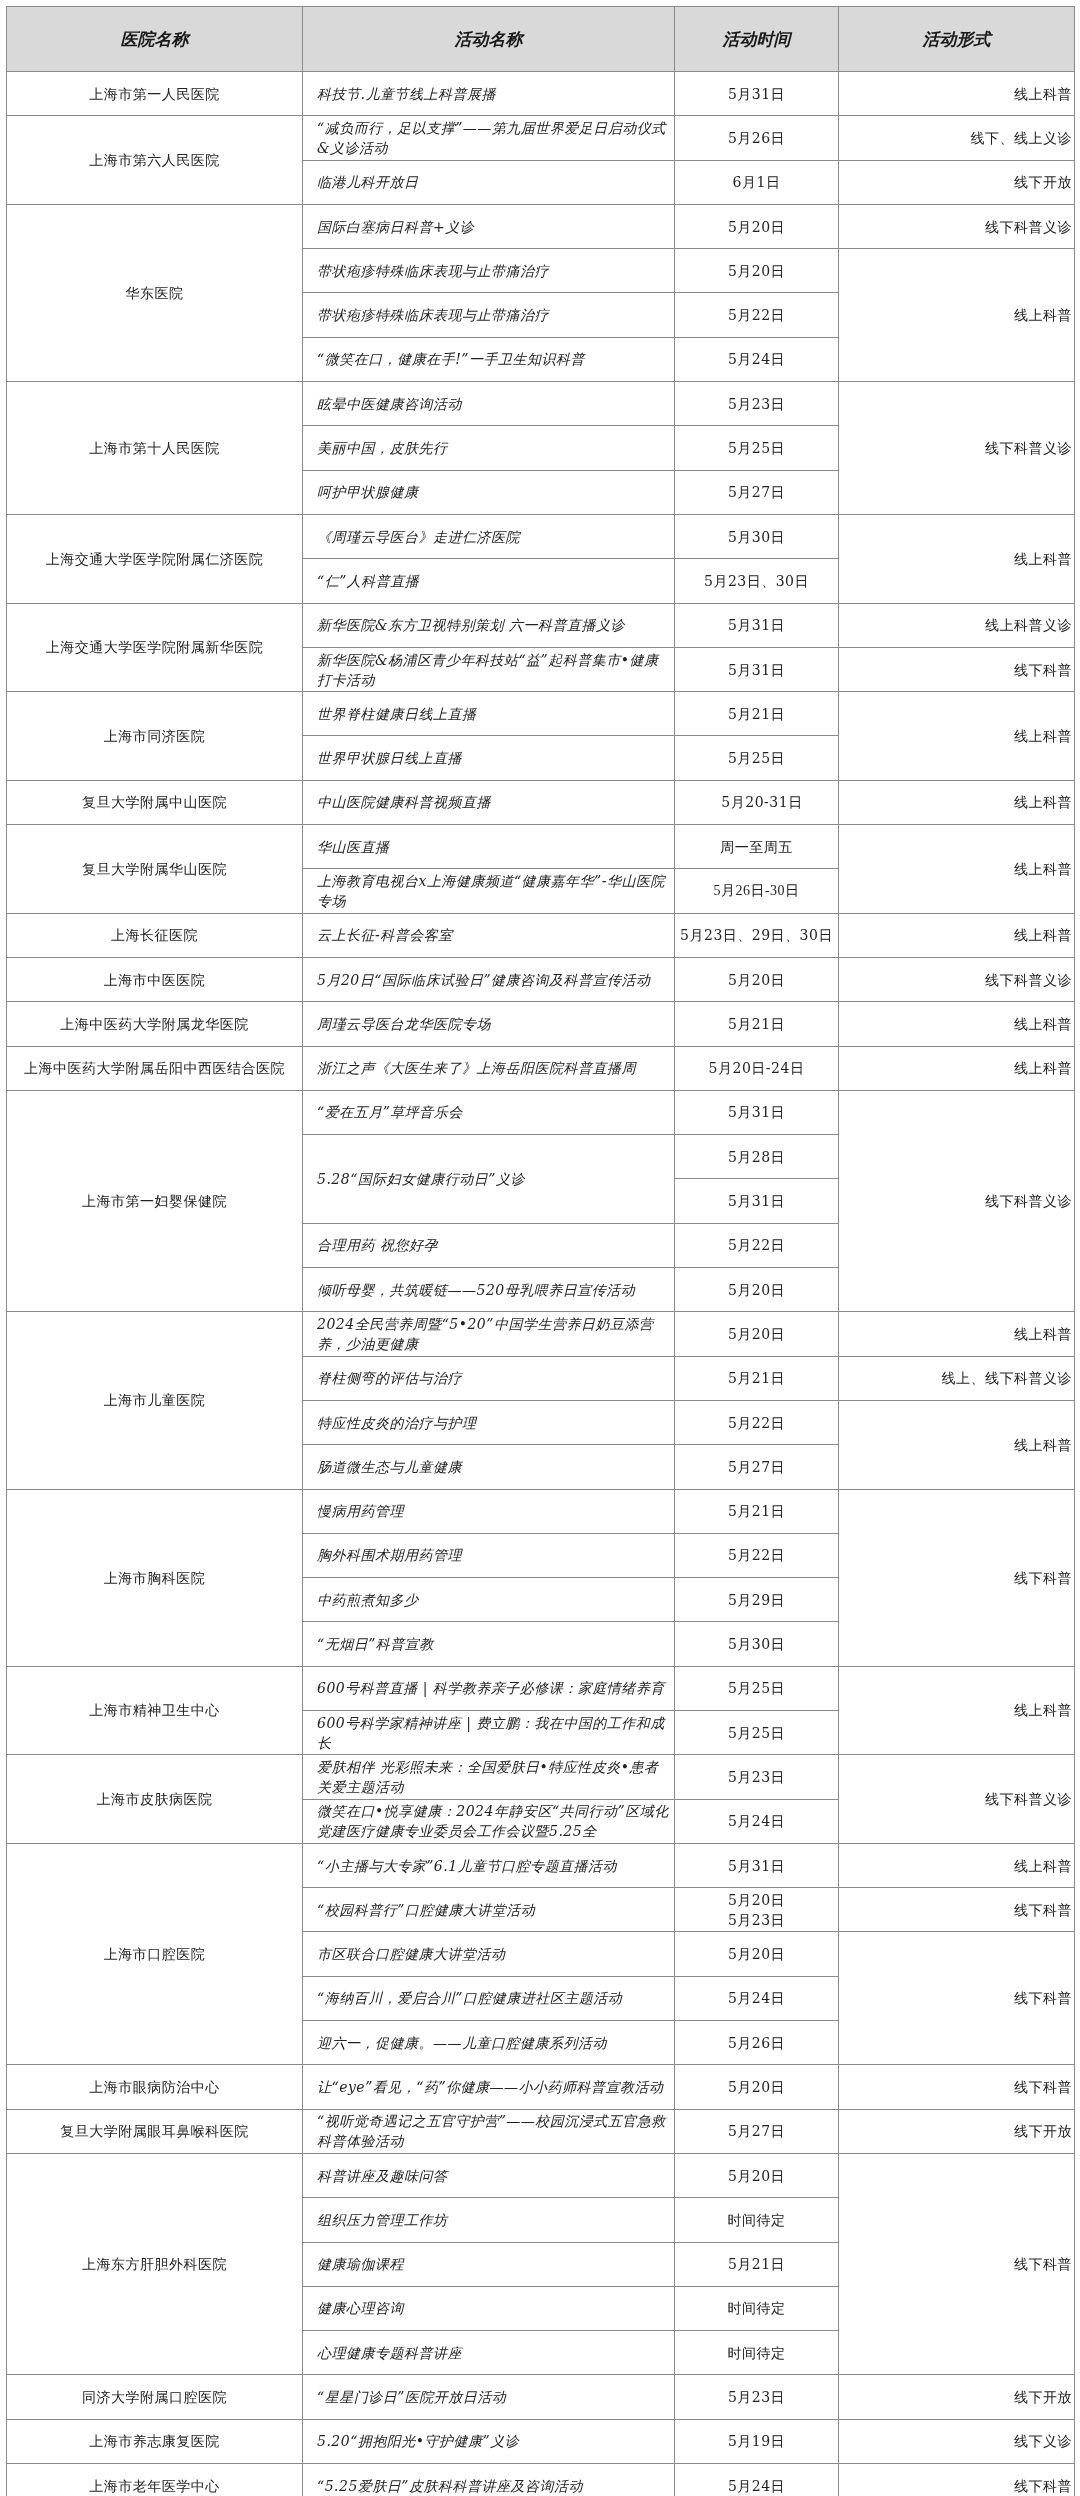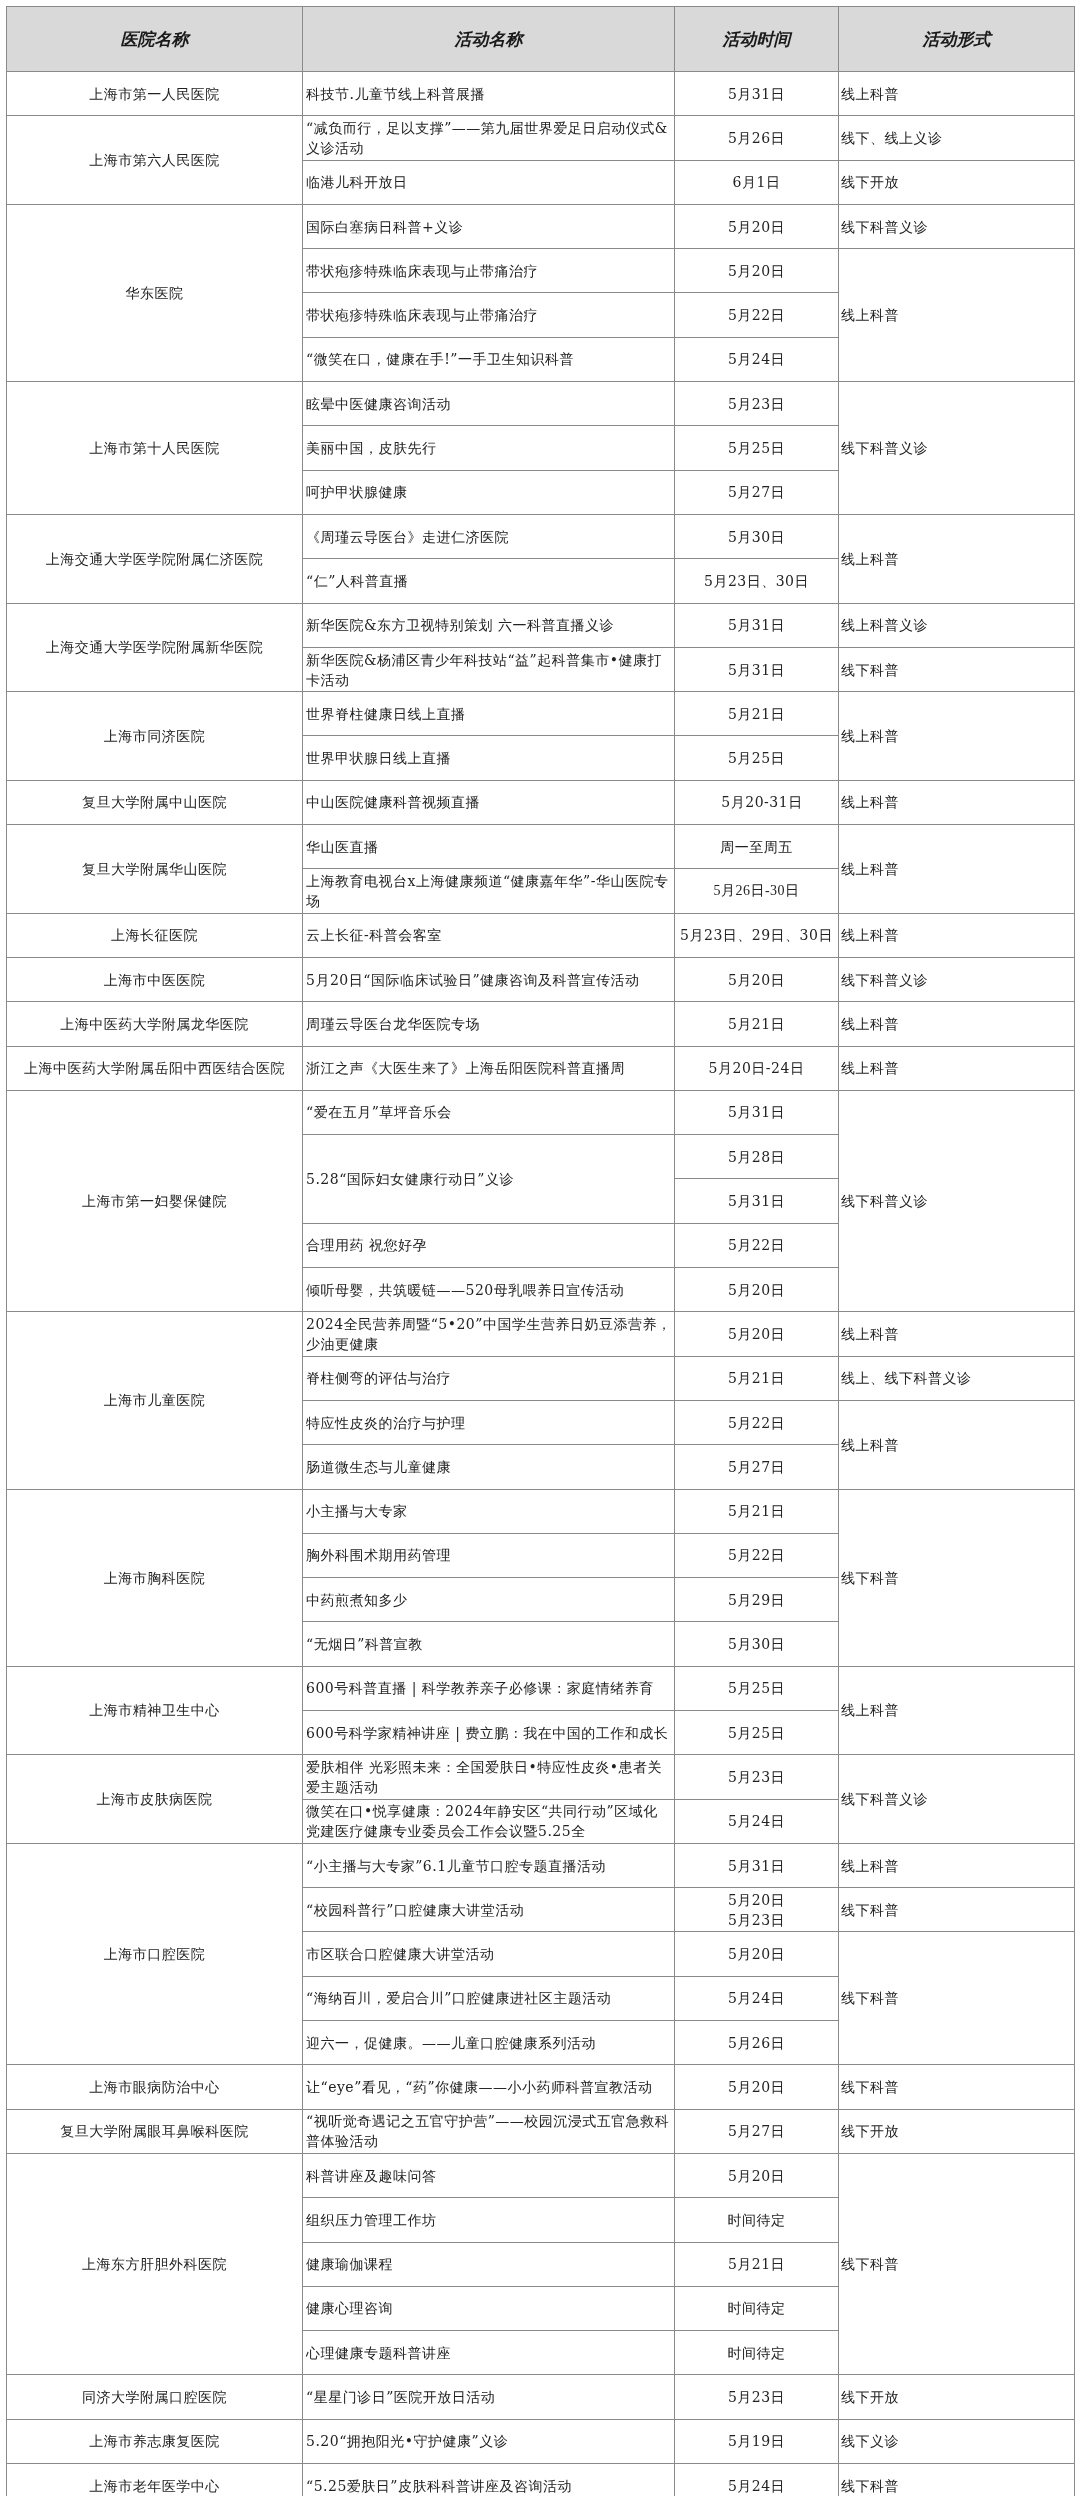--- a/index.html
+++ b/index.html
@@ -6,23 +6,23 @@
   body { width:1080px; height:2496px; overflow:hidden; position:relative;
          font-family:"DejaVu Serif","Liberation Serif",serif; color:#222; }
   #sheet { position:absolute; left:6px; top:6px; }
   table { border-collapse:collapse; table-layout:fixed; width:1068px; }
   col.c1 { width:296px; } col.c2 { width:372px; } col.c3 { width:164px; } col.c4 { width:236px; }
   th { background:#d9d9d9; height:62px; font-family:"DejaVu Sans","Liberation Sans",sans-serif;
        font-weight:bold; font-size:17px; color:#1a1a1a; border:1.5px solid #8a8a8a; text-align:center;font-style:italic; }
   td { border:1.5px solid #8a8a8a; font-size:14px; line-height:20px; padding:0 2px; height:41px;
        vertical-align:middle; letter-spacing:0.5px; }
   td.hosp { text-align:center; }
-  td.act { text-align:left; padding-left:3px; }
+  td.act { text-align:left; padding-left:14px;font-style:italic; }
   td.date { text-align:center; }
-  td.fmt { text-align:left; }
+  td.fmt { text-align:right; }
   tr.r { height:44.3px; }
 </style>
 </head>
 <body>
 
 <div id="sheet">
   <table>
     <colgroup>
         <col class="c1">
         <col class="c2">
@@ -195,21 +195,21 @@
           <td class="act" rowspan="1">特应性皮炎的治疗与护理</td>
           <td class="date" style="white-space: pre-line;">5月22日</td>
           <td class="fmt" rowspan="2">线上科普</td>
         </tr>
         <tr class="r">
           <td class="act" rowspan="1">肠道微生态与儿童健康</td>
           <td class="date" style="white-space: pre-line;">5月27日</td>
         </tr>
         <tr class="r">
           <td class="hosp" rowspan="4">上海市胸科医院</td>
-          <td class="act" rowspan="1">小主播与大专家</td>
+          <td class="act" rowspan="1">慢病用药管理</td>
           <td class="date" style="white-space: pre-line;">5月21日</td>
           <td class="fmt" rowspan="4">线下科普</td>
         </tr>
         <tr class="r">
           <td class="act" rowspan="1">胸外科围术期用药管理</td>
           <td class="date" style="white-space: pre-line;">5月22日</td>
         </tr>
         <tr class="r">
           <td class="act" rowspan="1">中药煎煮知多少</td>
           <td class="date" style="white-space: pre-line;">5月29日</td>

